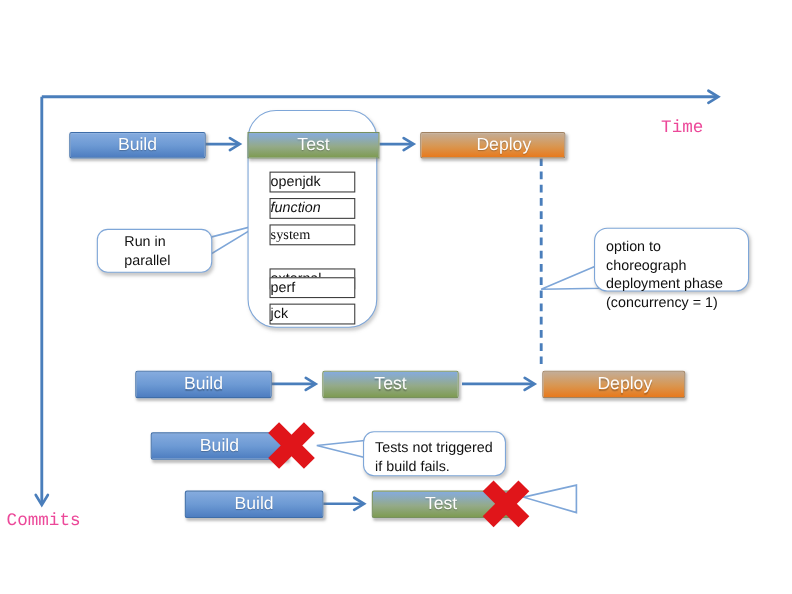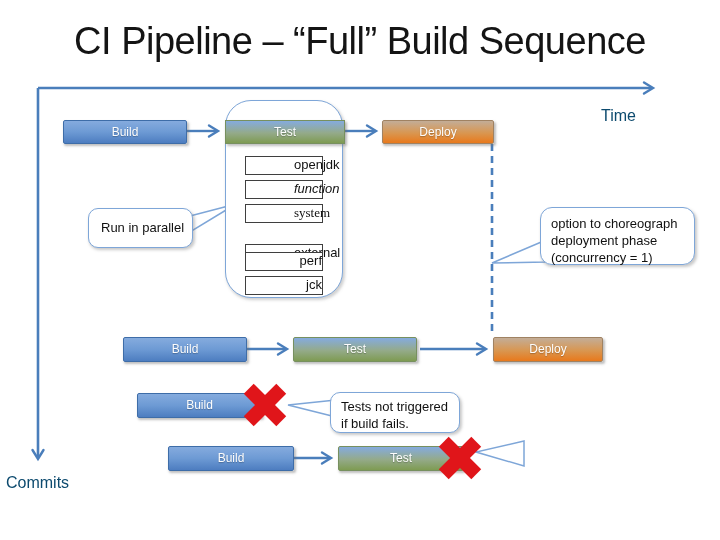--- a/index.html
+++ b/index.html
@@ -9,63 +9,64 @@
   }
   .layer { position:absolute; left:0; top:0; width:720px; height:540px; }
   .svg-under { z-index:1; }
   .dom-layer  { z-index:2; }
   .svg-over  { z-index:5; pointer-events:none; position:absolute; left:0; top:0; }
 
   .title {
     position:absolute; left:0; top:20px; width:720px; text-align:center;
     font-size:38px; color:#141414; letter-spacing:-0.5px;
   }
-  .axis-label { position:absolute; font-size:16px; color:#0c4a6e; }
+  .axis-label { position:absolute; font-size:16px; color:#ec4899;font-family:Liberation Mono, monospace; }
   .lbl-time    { left:601px; top:107px; }
-  .lbl-commits { left:6px;  top:474px; }
+  .lbl-commits { left:6px;  top:464px; }
 
   .pbox {
     position:absolute; border-radius:2px; text-align:center;
-    color:#fdfdfd; font-size:12px; box-shadow:1.5px 2px 2.5px rgba(110,110,110,0.45);
+    color:#fdfdfd; font-size:16px; box-shadow:1.5px 2px 2.5px rgba(110,110,110,0.45);
     text-shadow:0 1px 1px rgba(0,0,0,0.25);
   }
   .box-blue {
     background:linear-gradient(180deg, var(--box-blue-top,#85ABDE) 0%, #6D9AD4 50%, var(--box-blue-bottom,#4D7DC0) 100%);
     border:1px solid #3E6DA8;
   }
   .box-test {
     background:linear-gradient(180deg, var(--box-blue-top,#85ABDE) 0%, #94AA89 55%, var(--test-green,#7E9B52) 100%);
     border:1px solid #77905F;
   }
   .box-deploy {
     background:linear-gradient(180deg, var(--deploy-top,#C3AD97) 0%, #D99650 55%, var(--deploy-bottom,#E8791C) 100%);
     border:1px solid #A08262;
+    padding-left:20px;
   }
 
   .suite-container {
     position:absolute; left:225px; top:100px; width:118px; height:198px;
     background:#ffffff; border:1.5px solid var(--callout-border,#7EA6D8);
     border-radius:26px; box-shadow:1.5px 2px 3px rgba(120,120,120,0.35);
     box-sizing:border-box;
   }
   .suite-item {
     position:absolute; left:245px; width:78px; height:19px;
     background:#ffffff; border:1.5px solid #3f3f3f; box-sizing:border-box;
-    text-align:right; font-size:13px; line-height:16px; color:#111;padding-left:48px;
+    text-align:left; font-size:13px; line-height:16px; color:#111;
   }
 
   .callout {
     position:absolute; background:#ffffff;
     border:1.5px solid var(--callout-border,#7EA6D8);
     box-shadow:1.5px 2px 3px rgba(120,120,120,0.4);
     font-size:13px; color:#111; box-sizing:border-box; line-height:1.32;
   }
   .co-run     { left:88px;  top:208px; width:105px; height:40px; border-radius:10px;
-                display:flex; align-items:center; padding-left:12px; }
-  .co-choreo  { left:540px; top:207px; width:155px; height:58px; border-radius:12px;
+                display:flex; align-items:center; padding-left:24px; }
+  .co-choreo  { left:540px; top:207px; width:141px; height:58px; border-radius:12px;
                 padding:7px 10px; }
   .co-tests   { left:330px; top:392px; width:130px; height:41px; border-radius:10px;
                 padding:5px 10px; }
   .co-deploy  { left:518px; top:428px; width:171px; height:60px; border-radius:12px;
                 padding:6px 10px; }
 
   .stroke-blue { stroke:var(--arrow-blue,#4A7EBB); }
   .wedge { fill:#ffffff; stroke:var(--callout-border,#7EA6D8); stroke-width:1.5; }
   .fail-x { fill:var(--error-red,#E0151A); }
 </style>
@@ -94,21 +95,20 @@
 
     <line class="stroke-blue" x1="294" y1="458" x2="330" y2="458" stroke-width="2.4" marker-end="url(#arrowV)"></line>
 
     <polygon class="wedge" points="190,216 236,204 190,232"></polygon>
     <polygon class="wedge" points="546,240 492,263 546,262"></polygon>
     <polygon class="wedge" points="336,400 288,405 336,417"></polygon>
     <polygon class="wedge" points="524,441 476,452 524,466"></polygon>
   </svg>
 
   <div class="layer dom-layer">
-    <div class="title">CI Pipeline – “Full” Build Sequence</div>
 
     <div class="axis-label lbl-time">Time</div>
     <div class="axis-label lbl-commits">Commits</div>
 
     <div class="pbox box-blue" style="left:63px; top:120px; width:122px; height:22px; line-height:22px;">Build</div>
 
     <div class="suite-container"></div>
 
     <div class="pbox box-test" style="left:225px; top:120px; width:118px; height:22px; line-height:22px; border-radius:0;">Test</div>
 

